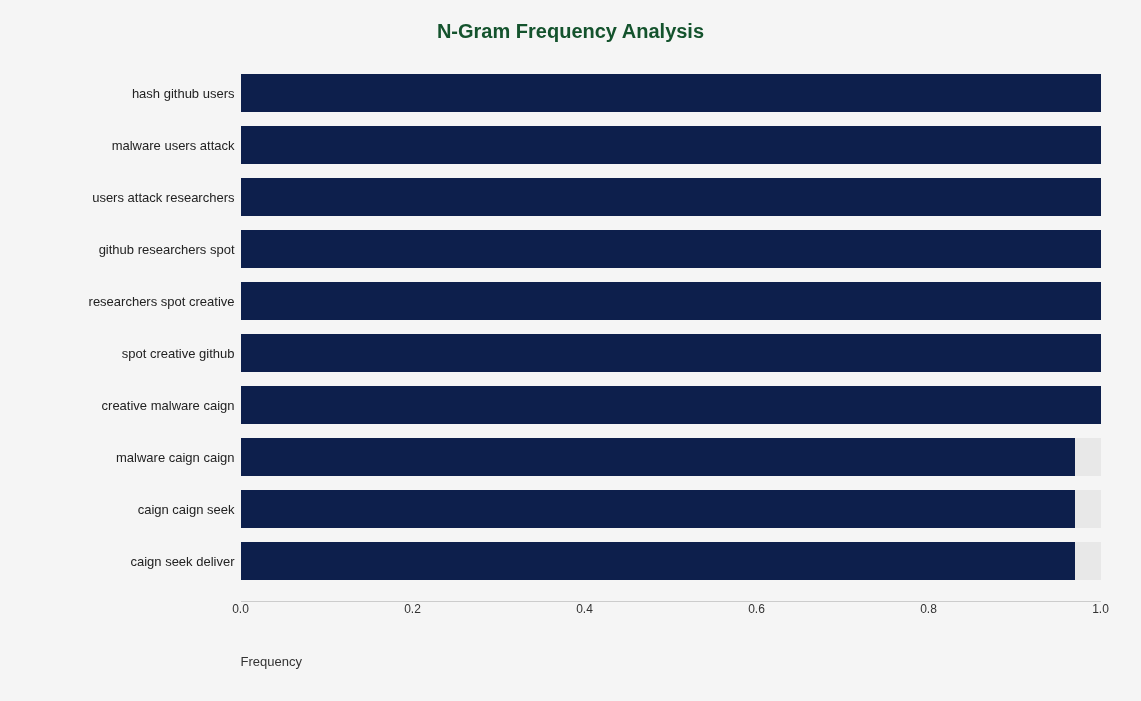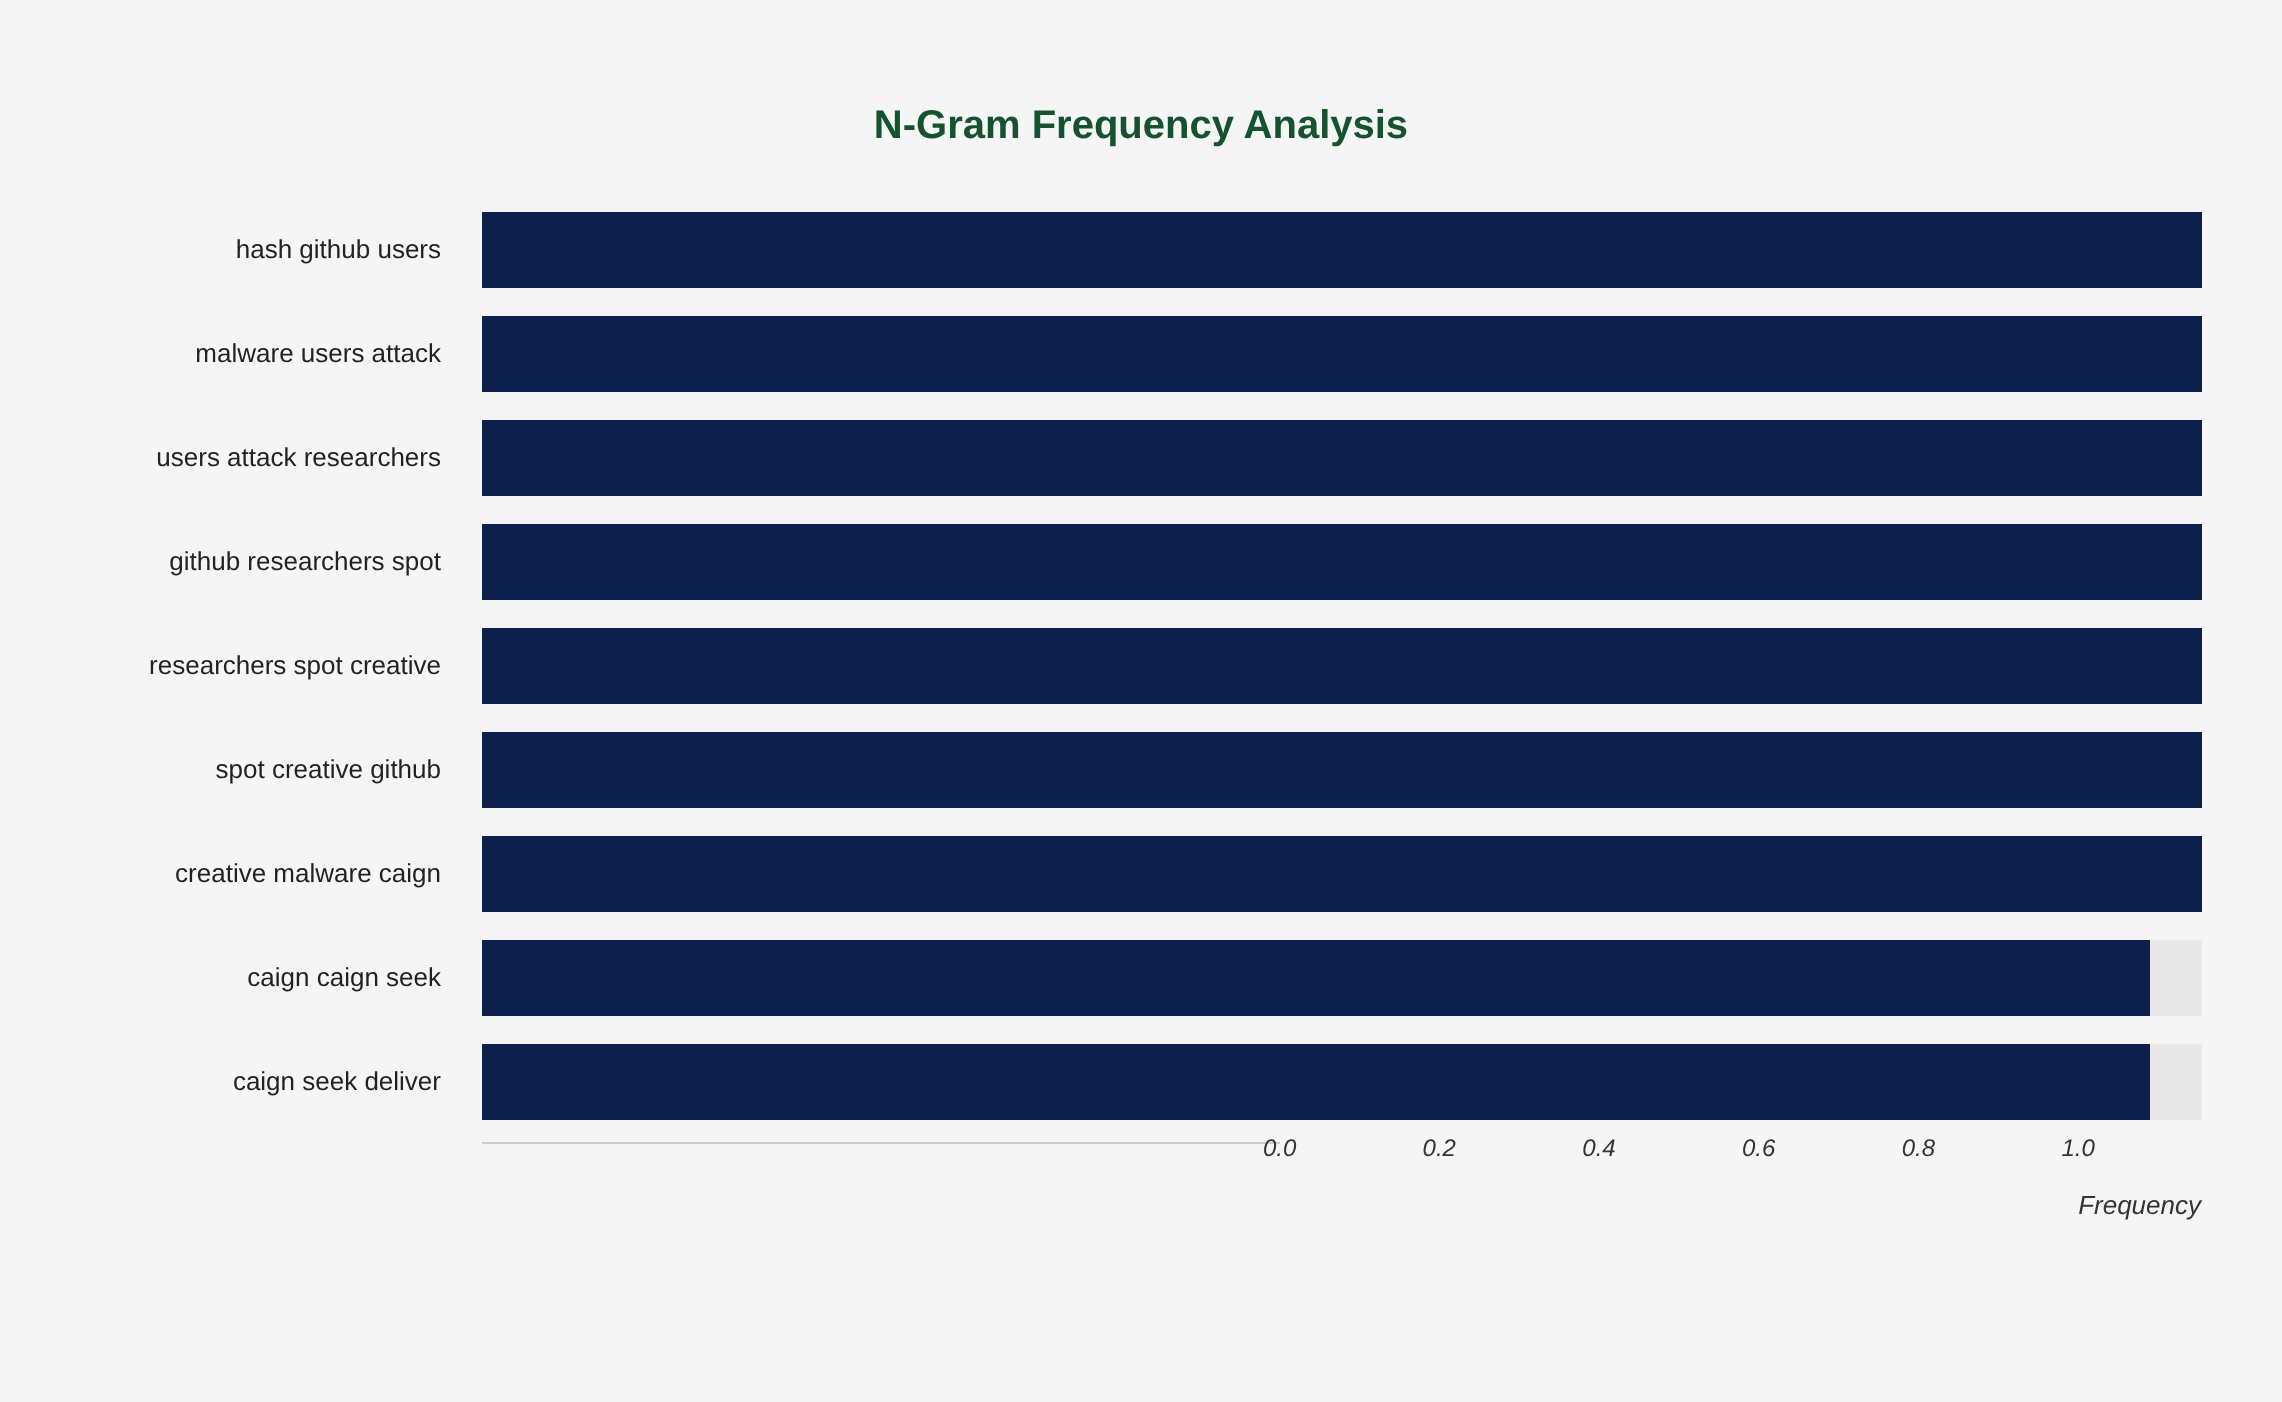--- a/index.html
+++ b/index.html
@@ -30,44 +30,43 @@
       gap: 0px;
     }
     .bar-row {
       display: flex;
       align-items: center;
       height: 52px;
     }
     .bar-label {
       width: 200px;
       text-align: right;
-      padding-right: 20px;
+      padding-right: 6px;
       font-size: 13px;
       color: #222;
       flex-shrink: 0;
     }
     .bar-track {
       flex: 1;
       height: 38px;
       background: #e8e8e8;
       position: relative;
     }
     .bar-fill {
       height: 100%;
       background: #0d1f4c;
       position: absolute;
       left: 0;
       top: 0;
     }
     .x-axis-area {
       display: flex;
       margin-left: 200px;
-      margin-top: 0;
-      flex-direction: row;
-      font-style: italic;
+      margin-top: 10px;
+      flex-direction: column;
     }
     .x-axis-ticks {
       display: flex;
       position: relative;
       width: 100%;
     }
     .x-tick {
       position: absolute;
       transform: translateX(-50%);
       font-size: 12px;
@@ -128,20 +127,26 @@
           <div class="bar-fill" style="width: 100%;"></div>
         </div>
       </div>
       <div class="bar-row">
         <div class="bar-label">creative malware caign</div>
         <div class="bar-track">
           <div class="bar-fill" style="width: 100%;"></div>
         </div>
       </div>
       <div class="bar-row">
+        <div class="bar-label">malware caign caign</div>
+        <div class="bar-track">
+          <div class="bar-fill" style="width: 97%;"></div>
+        </div>
+      </div>
+      <div class="bar-row">
         <div class="bar-label">caign caign seek</div>
         <div class="bar-track">
           <div class="bar-fill" style="width: 97%;"></div>
         </div>
       </div>
       <div class="bar-row">
         <div class="bar-label">caign seek deliver</div>
         <div class="bar-track">
           <div class="bar-fill" style="width: 97%;"></div>
         </div>

